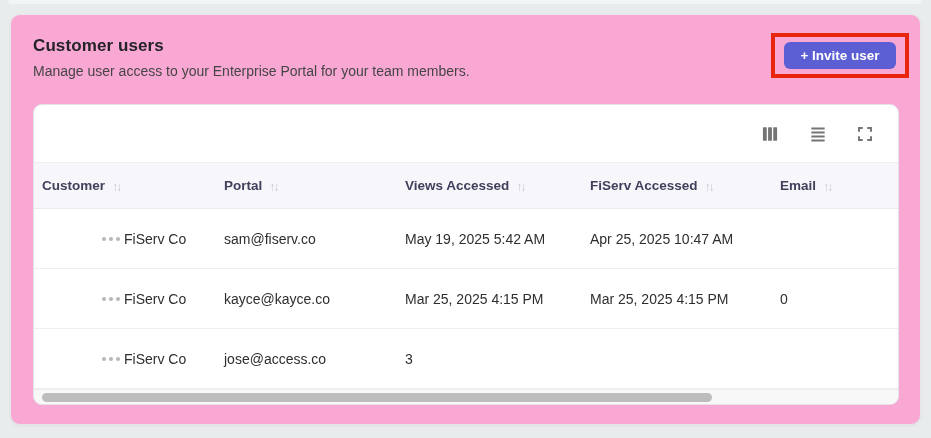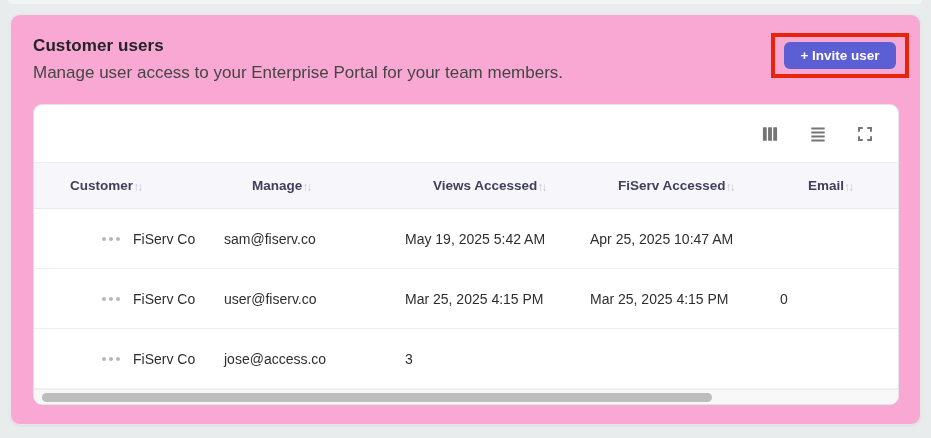--- a/index.html
+++ b/index.html
@@ -19,21 +19,21 @@
     background:#f9a8d4; border-radius:10px;
     border:1px solid #e7e7e9;
     box-shadow:0 1px 3px rgba(0,0,0,0.05);
   }
   .page-title {
     position:absolute; left:22px; top:21px;
     font-size:17px; font-weight:700; color:#232328; letter-spacing:.1px;
   }
   .page-subtitle {
     position:absolute; left:22px; top:48px;
-    font-size:17px; color:#454545;
+    font-size:14px; color:#454545;
   }
   .highlight-box {
     position:absolute; left:760px; top:18px; width:138px; height:45px;
     border:4px solid #e8240a; background:transparent;
     display:flex; align-items:center; justify-content:center;
   }
   .invite-btn {
     background:#5b5fd3; color:#ffffff; border:none; cursor:pointer;
     font-family:inherit; font-size:13.5px; font-weight:700;
     border-radius:6px; padding:6px 16px; height:27px; line-height:15px;
@@ -50,44 +50,43 @@
     background:none; border:none; cursor:pointer; padding:2px;
     display:flex; align-items:center; justify-content:center;
   }
   .thead {
     height:47px; background:#f7f7fb;
     border-top:1px solid #ededf2; border-bottom:1px solid #e9e9ef;
     display:grid; grid-template-columns:182px 181px 185px 190px 1fr;
     align-items:center;
   }
   .th {
-    display:flex; align-items:flex-end; padding-left:8px;
+    display:flex; align-items:flex-end; gap:7px; padding-left:8px;
     font-size:13.5px; font-weight:700; color:#40405c; cursor:pointer;
     white-space:nowrap;
-    margin-left:28px;
   }
   .sort-icon {
     color:#c7c7d4; font-size:12px; font-weight:400; letter-spacing:-2px;
     position:relative; top:0.5px;
   }
   .trow {
     height:60px; display:grid; grid-template-columns:182px 181px 185px 190px 1fr;
     align-items:center; border-bottom:1px solid #efeff2; background:#fff;
   }
   .td { padding-left:8px; font-size:14px; color:#2e2e2e; white-space:nowrap; }
   .td-customer { display:flex; align-items:center; padding-left:8px; }
   .row-menu-btn {
     background:none; border:none; cursor:pointer;
     margin-left:56px; width:26px; height:18px;
     display:flex; align-items:center; justify-content:center; gap:3px;
   }
   .row-menu-btn i {
     width:4px; height:4px; border-radius:50%; background:#b7b7b7; display:block;
   }
-  .customer-name { margin-left:9px; font-size:14px; color:#2e2e2e; }
+  .customer-name { font-size:14px; color:#2e2e2e; }
   .hscroll {
     position:absolute; left:0; bottom:0; width:864px; height:15px;
     background:#f8f8f8; border-top:1px solid #ededed;
     border-radius:0 0 8px 8px;
   }
   .hscroll-thumb {
     position:absolute; left:8px; top:3px; width:670px; height:9px;
     background:#bdbdbd; border-radius:5px; cursor:grab;
   }
   svg { display:block; }
@@ -133,21 +132,21 @@
         </svg>
       </button>
     </div>
 
     <div class="thead">
       <div class="th">
         <span>Customer</span>
         <span class="sort-icon">↑↓</span>
       </div>
       <div class="th">
-        <span>Manage</span>
+        <span>Portal</span>
         <span class="sort-icon">↑↓</span>
       </div>
       <div class="th">
         <span>Views Accessed</span>
         <span class="sort-icon">↑↓</span>
       </div>
       <div class="th">
         <span>FiServ Accessed</span>
         <span class="sort-icon">↑↓</span>
       </div>
@@ -173,21 +172,21 @@
 
     <div class="trow">
       <div class="td-customer">
         <button class="row-menu-btn">
             <i></i>
             <i></i>
             <i></i>
           </button>
         <span class="customer-name">FiServ Co</span>
       </div>
-      <div class="td">user@fiserv.co</div>
+      <div class="td">kayce@kayce.co</div>
       <div class="td">Mar 25, 2025 4:15 PM</div>
       <div class="td">Mar 25, 2025 4:15 PM</div>
       <div class="td">0</div>
     </div>
 
     <div class="trow">
       <div class="td-customer">
         <button class="row-menu-btn">
             <i></i>
             <i></i>

